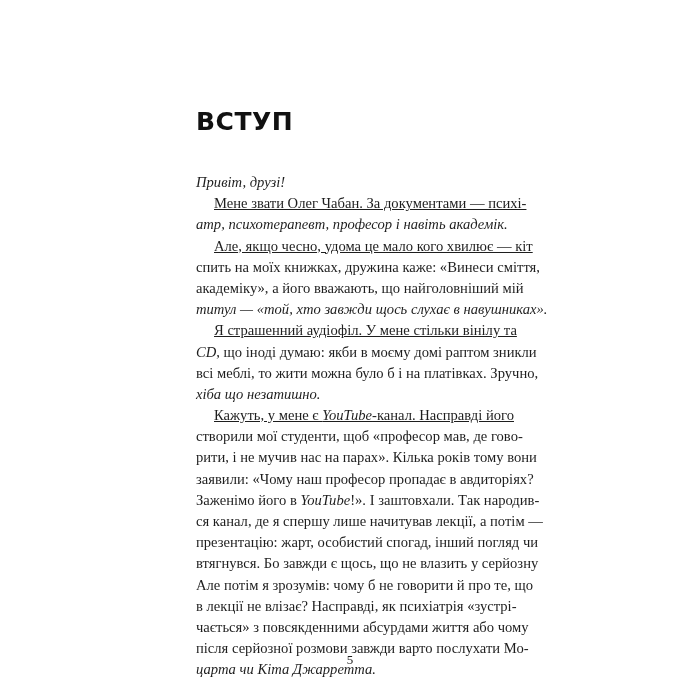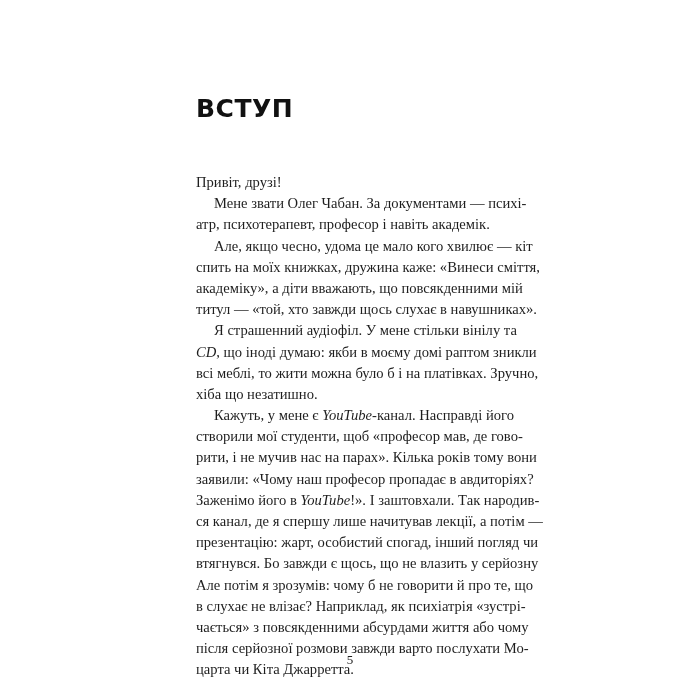--- a/index.html
+++ b/index.html
@@ -1,63 +1,63 @@
 <!DOCTYPE html>
 <html><head>
   <meta charset="utf-8">
   <style>
     html, body { margin: 0; padding: 0; background: #ffffff; }
     body { width: 700px; height: 700px; position: relative; overflow: hidden; }
     .page { position: absolute; left: 0; top: 0; width: 700px; height: 700px; background: #ffffff; }
     .heading {
-      position: absolute; left: 196px; top: 94px;
+      position: absolute; left: 196px; top: 107px;
       font-family: "DejaVu Sans", sans-serif; font-weight: bold;
       font-size: 25px; letter-spacing: 0.5px; color: #111111; margin: 0;
     }
     .body-text {
       position: absolute; left: 196px; top: 172px; width: 308px;
       font-family: "Liberation Serif", serif; font-size: 14.6px; color: #1e1e1e;
     }
     .line {
       display: block; height: 21.2px; line-height: 21.2px;
       white-space: nowrap; text-align: justify; text-align-last: justify;
     }
-    .line.last { text-align-last: left; }
-    .line.indent { padding-left: 18px; }
+    .line.last { text-align-last: left; font-style: italic; }
+    .line.indent { padding-left: 18px; text-decoration: underline; }
     .page-number {
       position: absolute; left: 0; width: 700px; top: 652px; text-align: center;
       font-family: "Liberation Serif", serif; font-size: 13px; color: #1e1e1e;
     }
     i { font-style: italic; }
   </style>
 </head>
 <body>
 
 <div class="page">
   <h1 class="heading">ВСТУП</h1>
   <div class="body-text" id="body-text">
       <span class="line last">Привіт, друзі!</span>
       <span class="line indent">Мене звати Олег Чабан. За документами — психі-</span>
       <span class="line last">атр, психотерапевт, професор і навіть академік.</span>
       <span class="line indent">Але, якщо чесно, удома це мало кого хвилює — кіт</span>
       <span class="line">спить на моїх книжках, дружина каже: «Винеси сміття,</span>
-      <span class="line">академіку», а діти вважають, що повсякденними мій</span>
+      <span class="line">академіку», а його вважають, що найголовніший мій</span>
       <span class="line last">титул — «той, хто завжди щось слухає в навушниках».</span>
       <span class="line indent">Я страшенний аудіофіл. У мене стільки вінілу та</span>
       <span class="line"><i>CD</i>, що іноді думаю: якби в моєму домі раптом зникли</span>
       <span class="line">всі меблі, то жити можна було б і на платівках. Зручно,</span>
       <span class="line last">хіба що незатишно.</span>
       <span class="line indent">Кажуть, у мене є <i>YouTube</i>-канал. Насправді його</span>
       <span class="line">створили мої студенти, щоб «професор мав, де гово-</span>
       <span class="line">рити, і не мучив нас на парах». Кілька років тому вони</span>
       <span class="line">заявили: «Чому наш професор пропадає в авдиторіях?</span>
       <span class="line">Заженімо його в <i>YouTube</i>!». І заштовхали. Так народив-</span>
       <span class="line">ся канал, де я спершу лише начитував лекції, а потім —</span>
       <span class="line">презентацію: жарт, особистий спогад, інший погляд чи</span>
       <span class="line">втягнувся. Бо завжди є щось, що не влазить у серйозну</span>
       <span class="line">Але потім я зрозумів: чому б не говорити й про те, що</span>
-      <span class="line">в слухає не влізає? Наприклад, як психіатрія «зустрі-</span>
+      <span class="line">в лекції не влізає? Насправді, як психіатрія «зустрі-</span>
       <span class="line">чається» з повсякденними абсурдами життя або чому</span>
       <span class="line">після серйозної розмови завжди варто послухати Мо-</span>
       <span class="line last">царта чи Кіта Джарретта.</span>
     </div>
   <div class="page-number">5</div>
 </div>
 
 </body></html>

